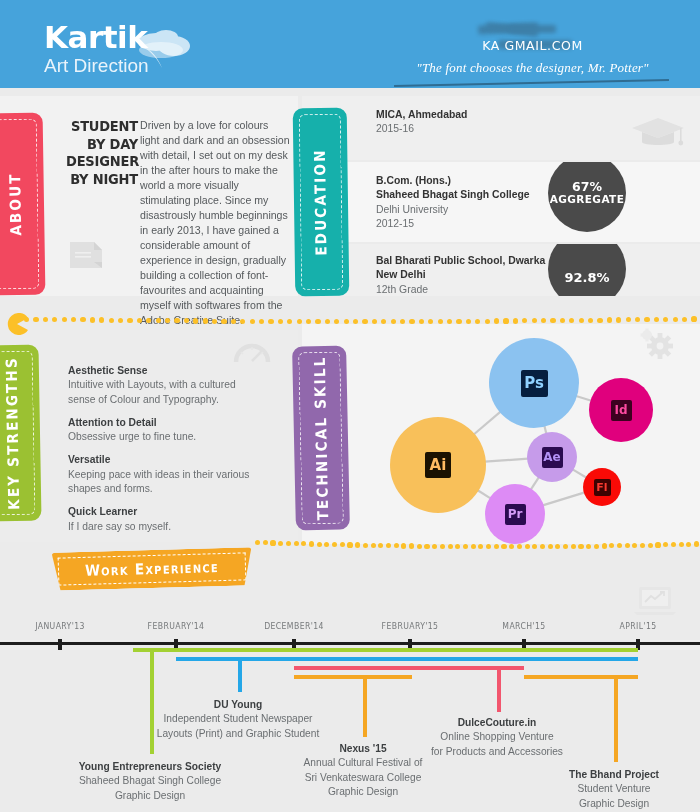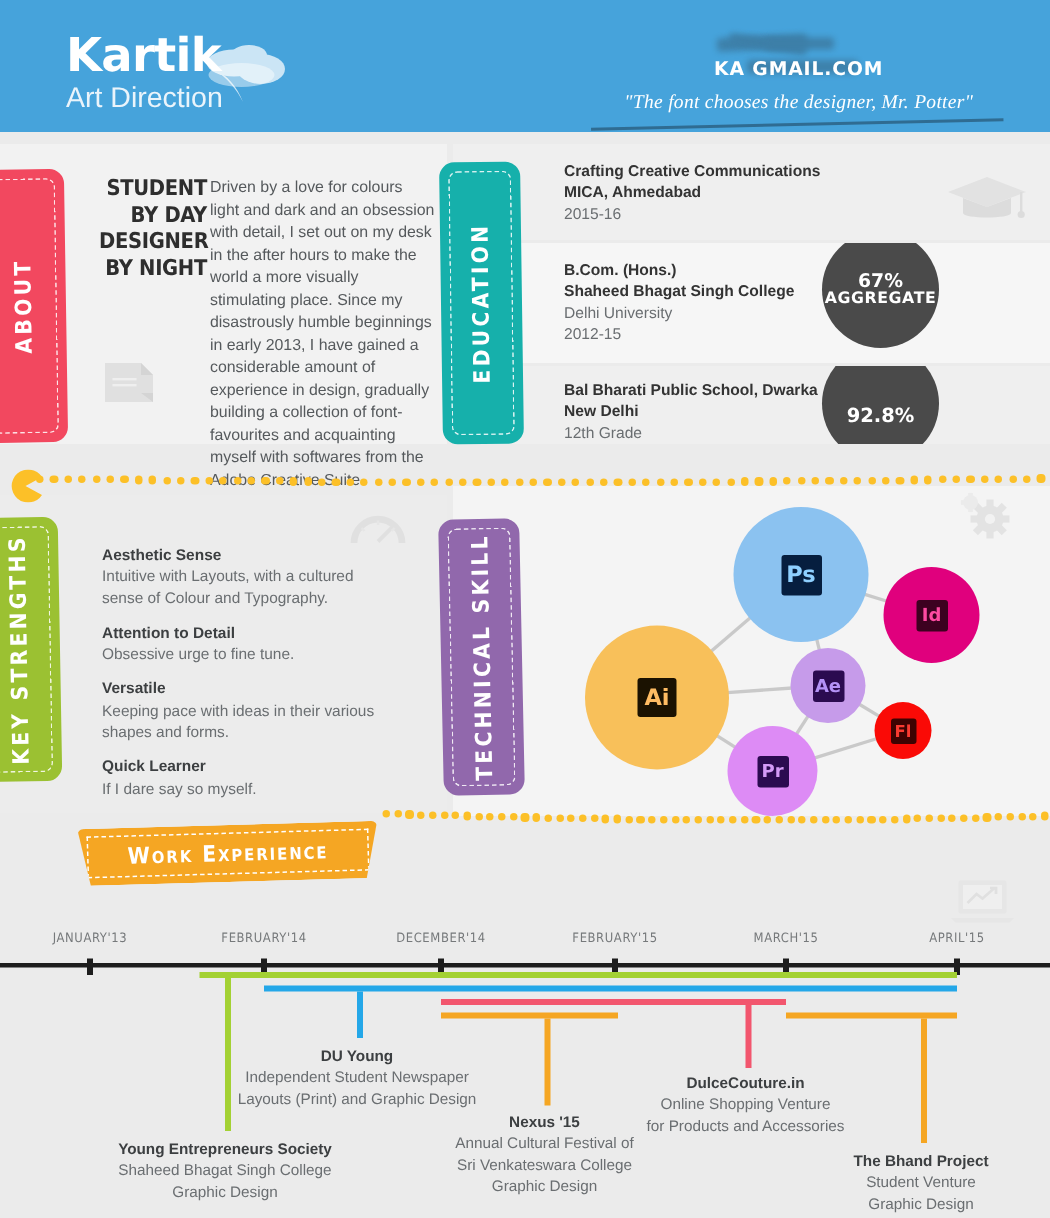--- a/index.html
+++ b/index.html
@@ -31,21 +31,21 @@
     letter-spacing: 0px; line-height: 1.2; margin-top: 2px;
   }
   .cloud-smudge {
     position: absolute; left: 128px; top: 26px; width: 68px; height: 44px;
     pointer-events: none;
   }
   .contact-block {
     position: absolute; left: 390px; top: 24px; width: 285px; text-align: center;
   }
   .contact-redact {
-    position: relative; height: 30px; width: 100%; font-weight: bold;
+    position: relative; height: 30px; width: 100%;
   }
   .redact-bar {
     position: absolute; background: #3d7fa8; border-radius: 2px;
     filter: blur(2.2px); opacity: 0.95;
   }
   .email-text {
     position: absolute; left: 0; top: 14px; width: 100%; text-align: center;
     font-family: "DejaVu Sans", sans-serif;
     font-size: 12.5px; letter-spacing: 0.6px; color: #ffffff;
   }
@@ -277,21 +277,20 @@
       <path d="M26 26 L34 26 L34 32 Z" fill="#cfcfcf"></path>
     </svg>
   </div>
   <div class="tab tab-about">
     <span class="tab-label">ABOUT</span>
   </div>
 
   <div class="edu-panel">
     <div class="edu-row r1">
       <div class="edu-text" style="top:12px;">
-        <div class="edu-title">Crafting Creative Communications</div>
         <div class="edu-title">MICA, Ahmedabad</div>
         <div class="edu-sub">2015-16</div>
       </div>
     </div>
     <div class="edu-row r2">
       <div class="edu-text" style="top:12px;">
         <div class="edu-title">B.Com. (Hons.)</div>
         <div class="edu-title">Shaheed Bhagat Singh College</div>
         <div class="edu-sub">Delhi University</div>
         <div class="edu-sub">2012-15</div>
@@ -586,21 +585,21 @@
         <div class="tl-stem" style="left: 150px; top: 40px; height: 102px; background: rgb(163, 209, 51);"></div>
         <div class="tl-note" style="left: 150px; top: 148px;">
           <div class="tl-note-title">Young Entrepreneurs Society</div>
           <div class="tl-note-line">Shaheed Bhagat Singh College</div>
           <div class="tl-note-line">Graphic Design</div>
         </div>
         <div class="tl-stem" style="left: 238px; top: 49px; height: 31px; background: rgb(36, 167, 232);"></div>
         <div class="tl-note" style="left: 238px; top: 86px;">
           <div class="tl-note-title">DU Young</div>
           <div class="tl-note-line">Independent Student Newspaper</div>
-          <div class="tl-note-line">Layouts (Print) and Graphic Design</div>
+          <div class="tl-note-line">Layouts (Print) and Graphic Student</div>
         </div>
         <div class="tl-stem" style="left: 363px; top: 67px; height: 58px; background: rgb(245, 166, 35);"></div>
         <div class="tl-note" style="left: 363px; top: 130px;">
           <div class="tl-note-title">Nexus '15</div>
           <div class="tl-note-line">Annual Cultural Festival of</div>
           <div class="tl-note-line">Sri Venkateswara College</div>
           <div class="tl-note-line">Graphic Design</div>
         </div>
         <div class="tl-stem" style="left: 497px; top: 58px; height: 42px; background: rgb(242, 86, 110);"></div>
         <div class="tl-note" style="left: 497px; top: 104px;">

